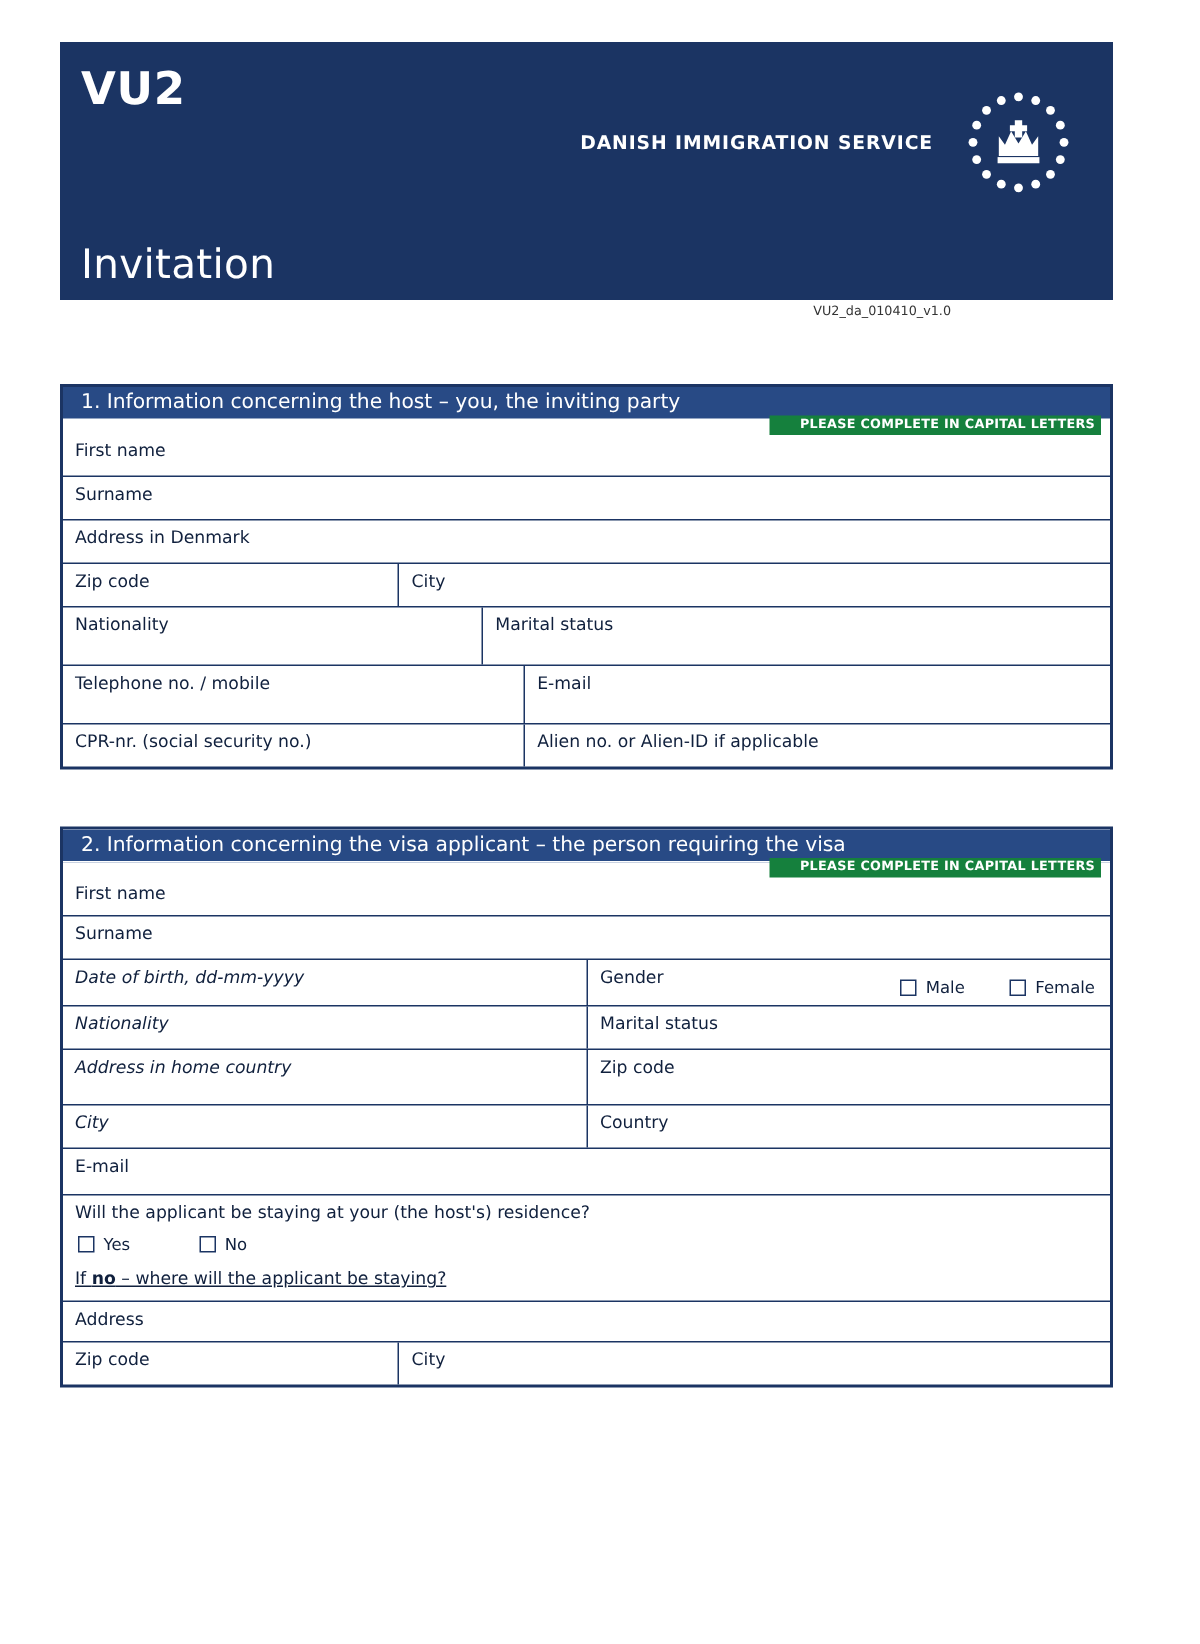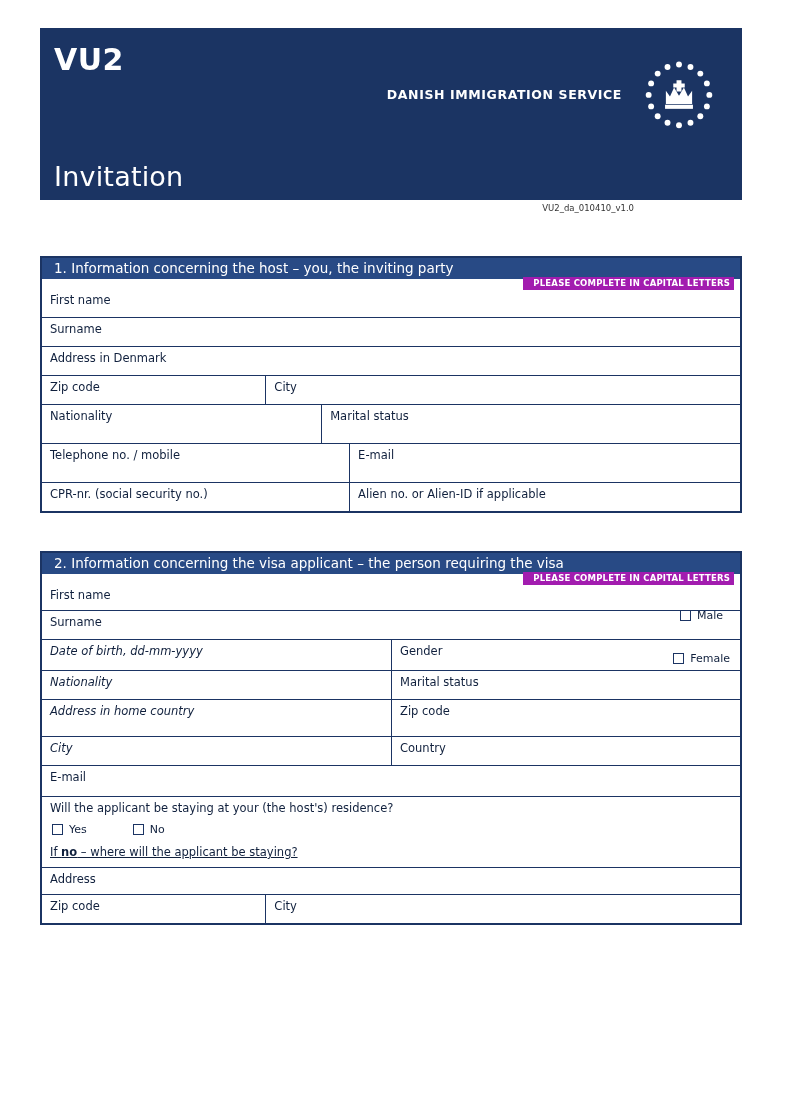--- a/index.html
+++ b/index.html
@@ -105,22 +105,22 @@
     position: relative;
     border-bottom: 1px solid #ffffff;
   }
   .capital-note {
     position: absolute;
     right: 6px;
     top: 19px;
     font-size: 8.5px;
     font-weight: bold;
     color: #ffffff;
-    background: #a21caf;
-    padding: 1px 4px 2px 10px;
+    background: #15803d;
+    padding: 1px 4px 2px 20px;
     letter-spacing: 0.2px;
   }
   .head-wrap { position: relative; background: #ffffff; }
 
   .row {
     display: flex;
     border-top: 1px solid #1b3463;
     box-sizing: border-box;
   }
   .row:first-of-type { border-top: none; }
@@ -142,21 +142,20 @@
   .w-44 { flex: 0 0 44%; }
 
   .checkgroup {
     position: absolute;
     right: 10px;
     bottom: 5px;
     display: flex;
     gap: 30px;
     align-items: center;
     font-size: 11px;
-    flex-direction: column;
   }
   .check {
     display: inline-flex;
     align-items: center;
     gap: 6px;
     font-size: 11px;
   }
   .box {
     display: inline-block;
     width: 9px;

